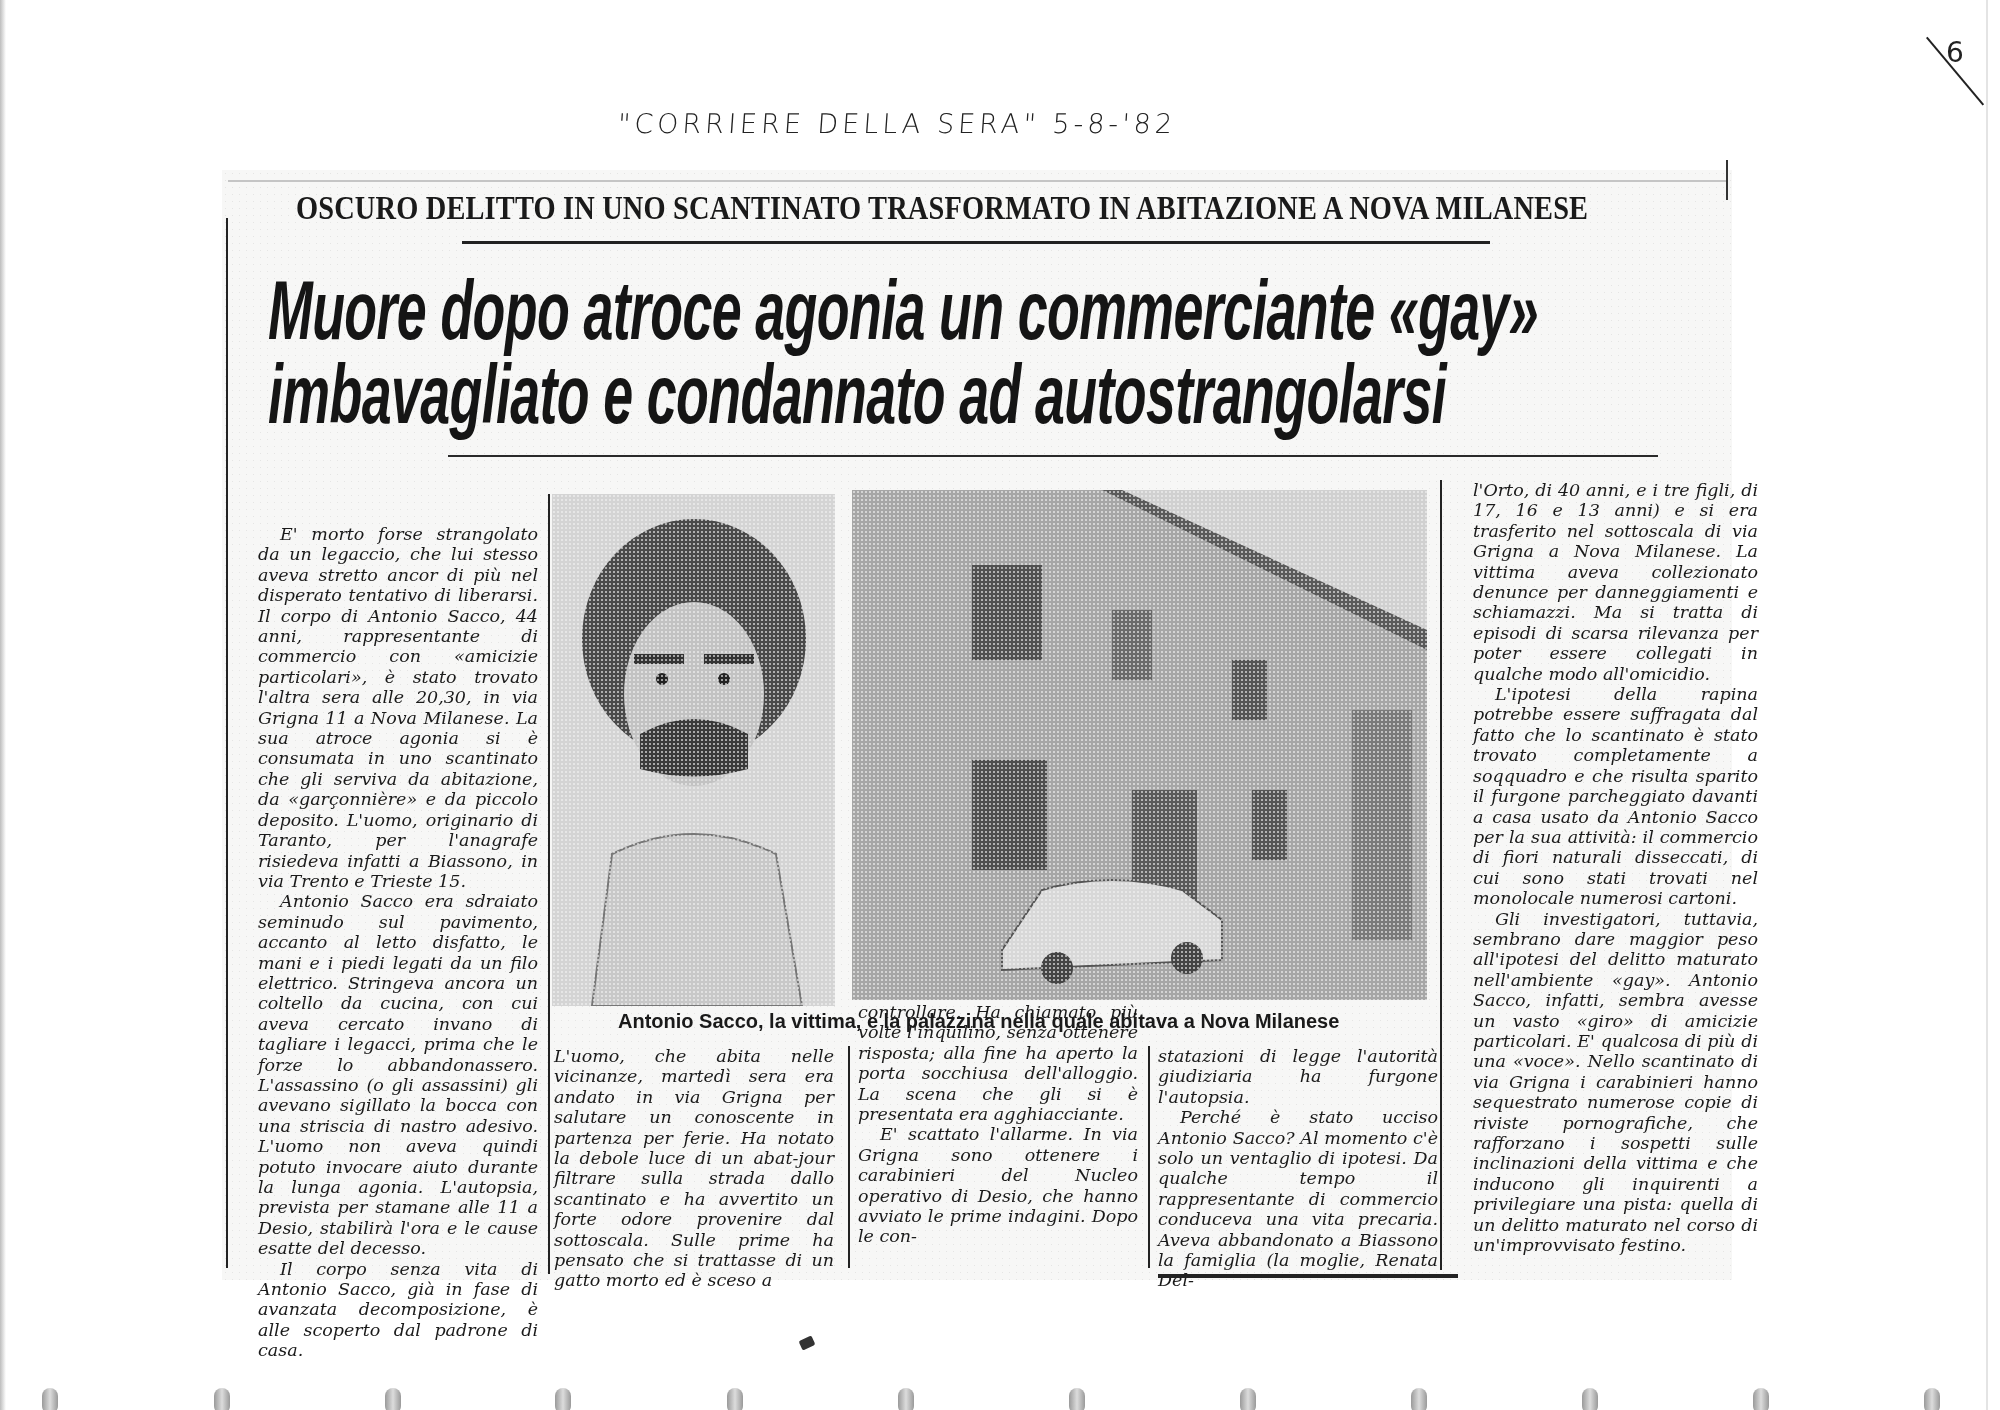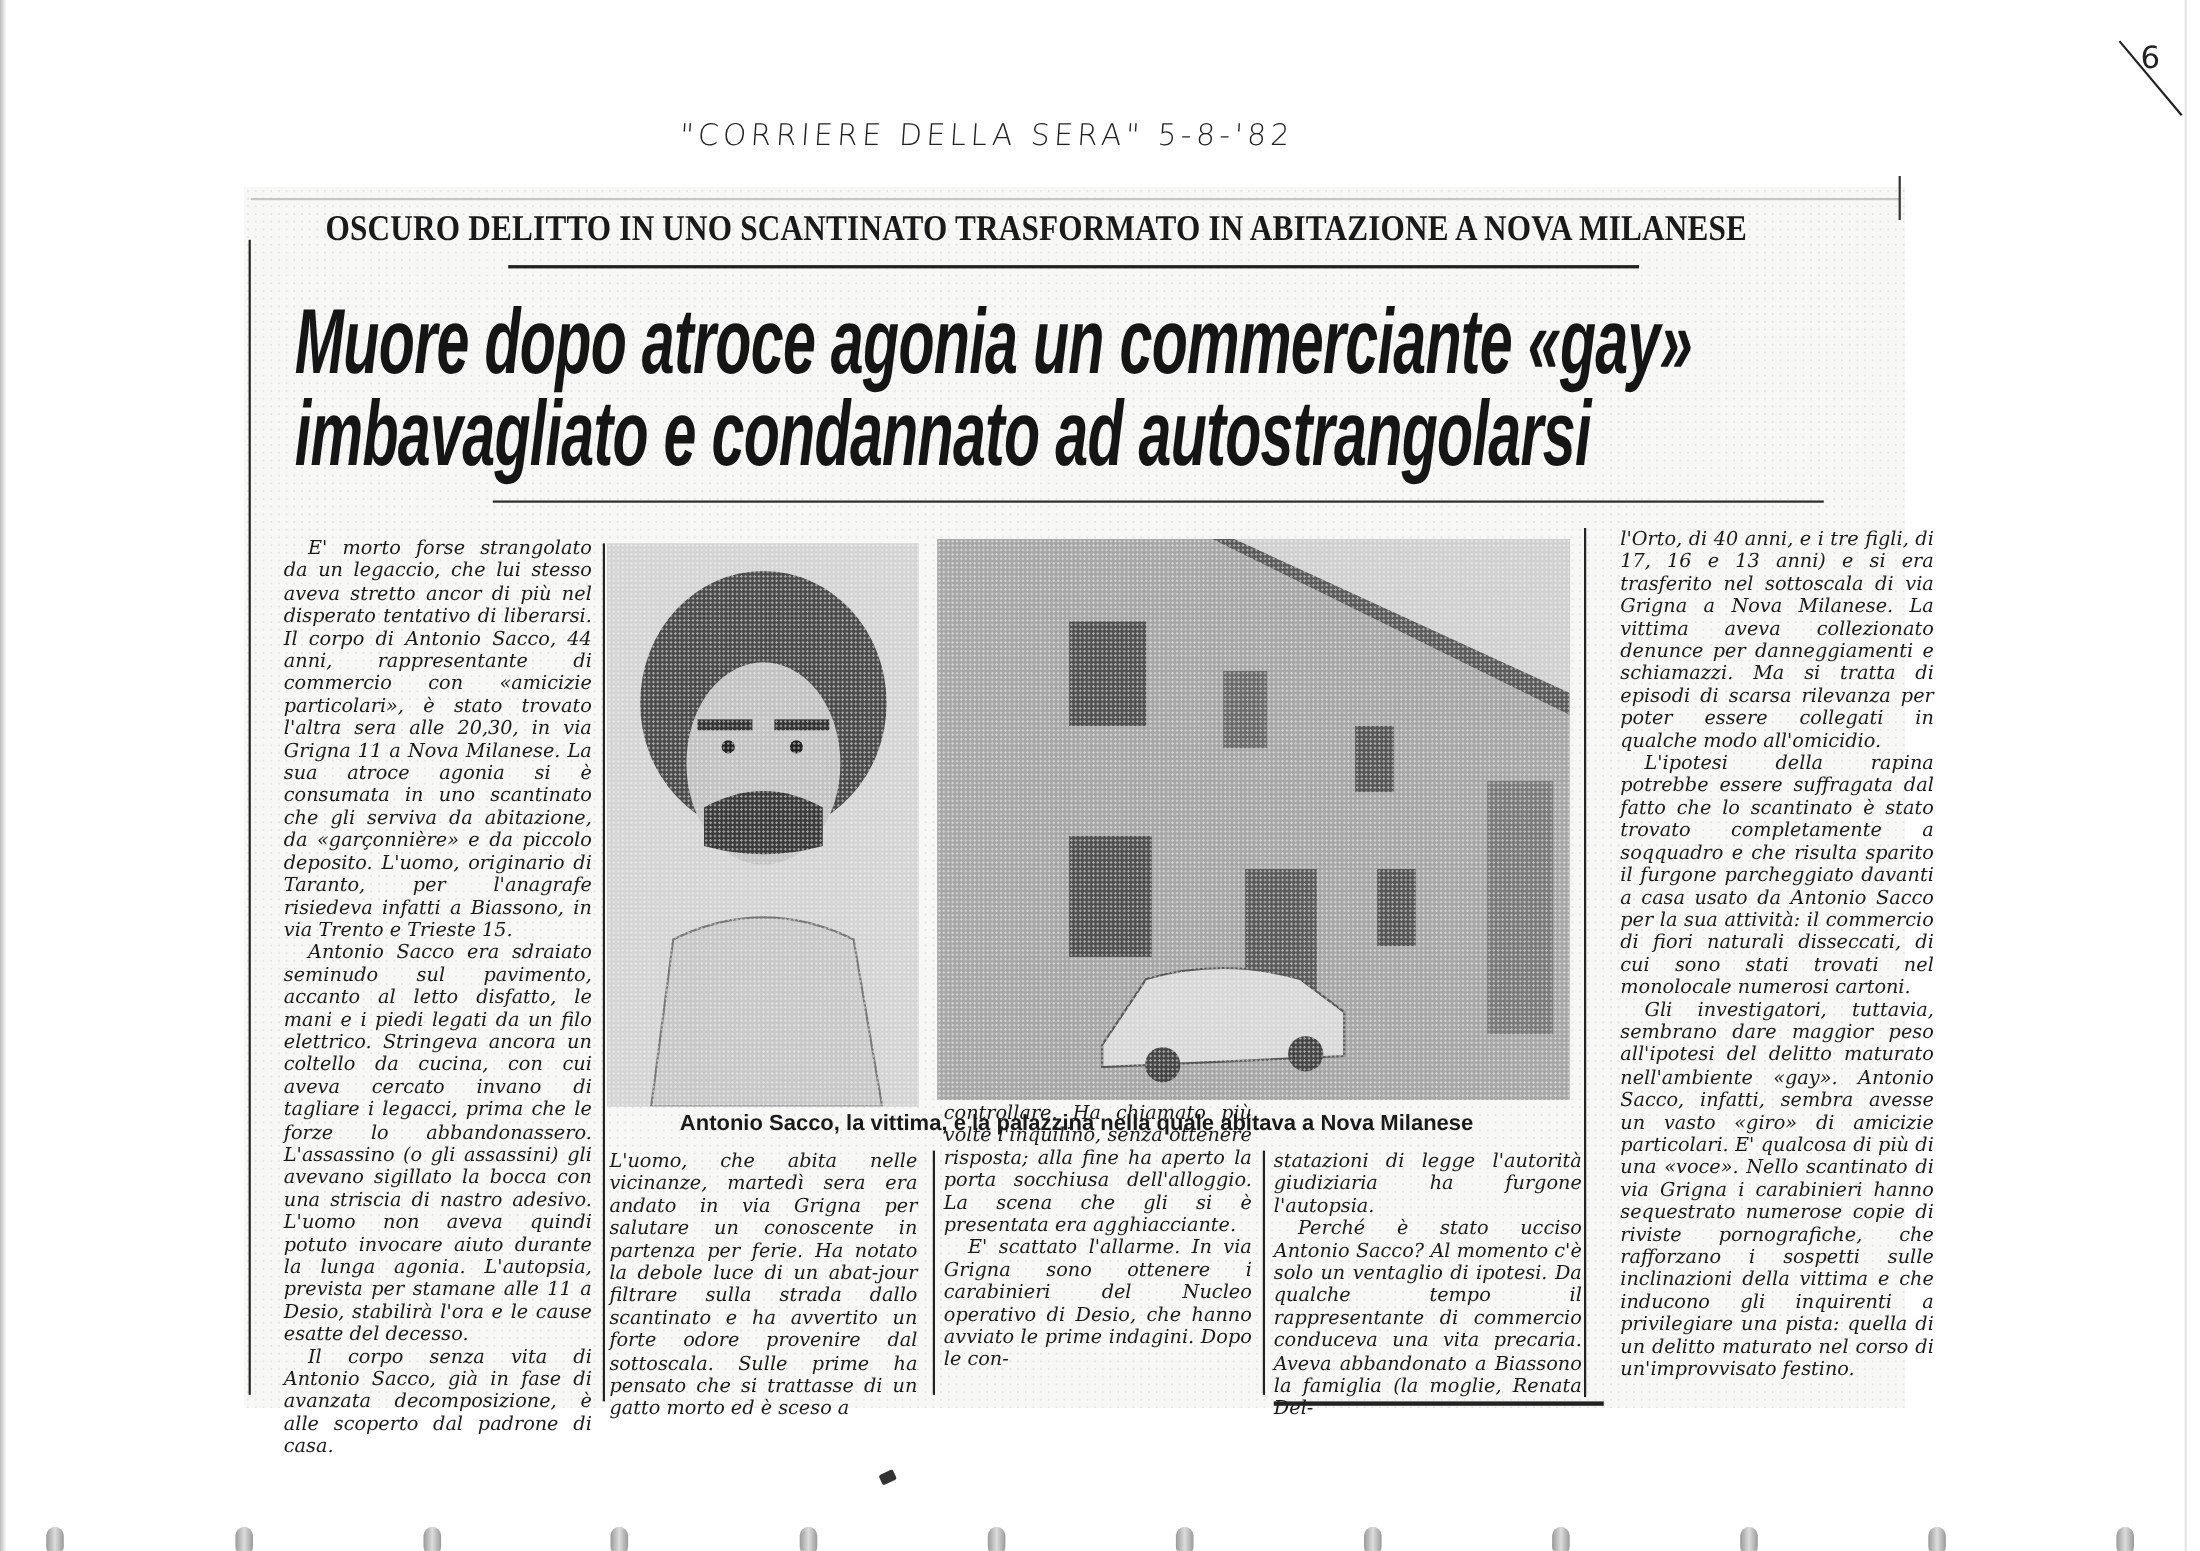--- a/index.html
+++ b/index.html
@@ -32,21 +32,21 @@
   .headline { position:absolute; left:268px; font-family:"Liberation Sans", sans-serif; font-weight:bold;
     font-style:italic; font-size:84px; white-space:nowrap; transform:scaleX(0.64); transform-origin:left;
     color:#151515; letter-spacing:-1px; }
   .h1 { top:262px; }
   .h2 { top:346px; }
   .h-rule { position:absolute; left:448px; top:455px; width:1210px; height:2px; background:#2a2a2a; }
   .col { position:absolute; font-style:italic; font-size:17.5px; line-height:20.4px;
     text-align:justify; color:#1a1a1a; }
   .col p { margin:0; text-indent:22px; }
   .col p.noindent { text-indent:0; }
-  .col1 { left:258px; top:489px; width:280px; }
+  .col1 { left:258px; top:524px; width:280px; }
   .col2 { left:858px; top:1002px; width:280px; }
   .col0 { left:554px; top:1046px; width:280px; }
   .col3 { left:1158px; top:1046px; width:280px; }
   .col4 { left:1473px; top:480px; width:285px; }
   .vrule { position:absolute; width:2px; background:#222; }
   .photo { position:absolute; overflow:hidden; background:#8f8f8f; }
   .photo::after { content:""; position:absolute; inset:0;
     background-image:radial-gradient(#f2f2f2 0.9px, transparent 1.2px);
     background-size:4px 4px; opacity:0.6; }
   .portrait { left:552px; top:494px; width:283px; height:512px; background:#cfcfcf; }

